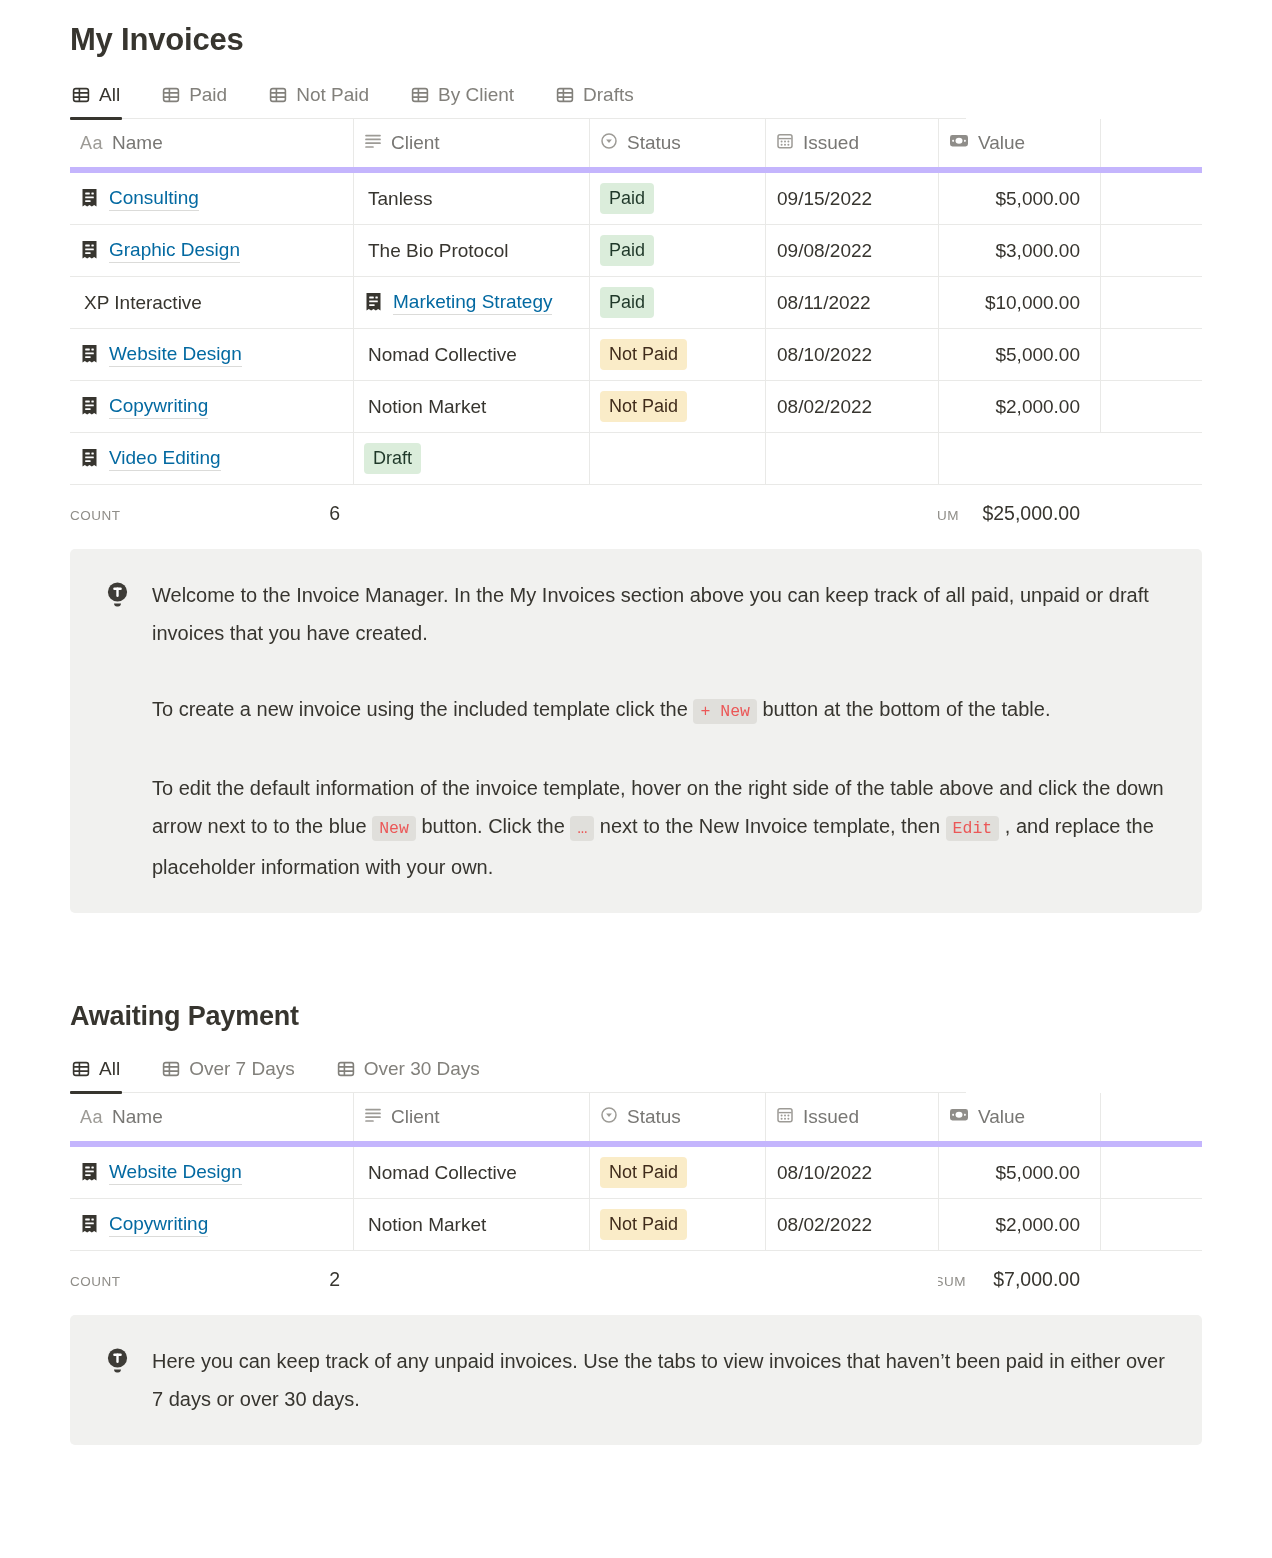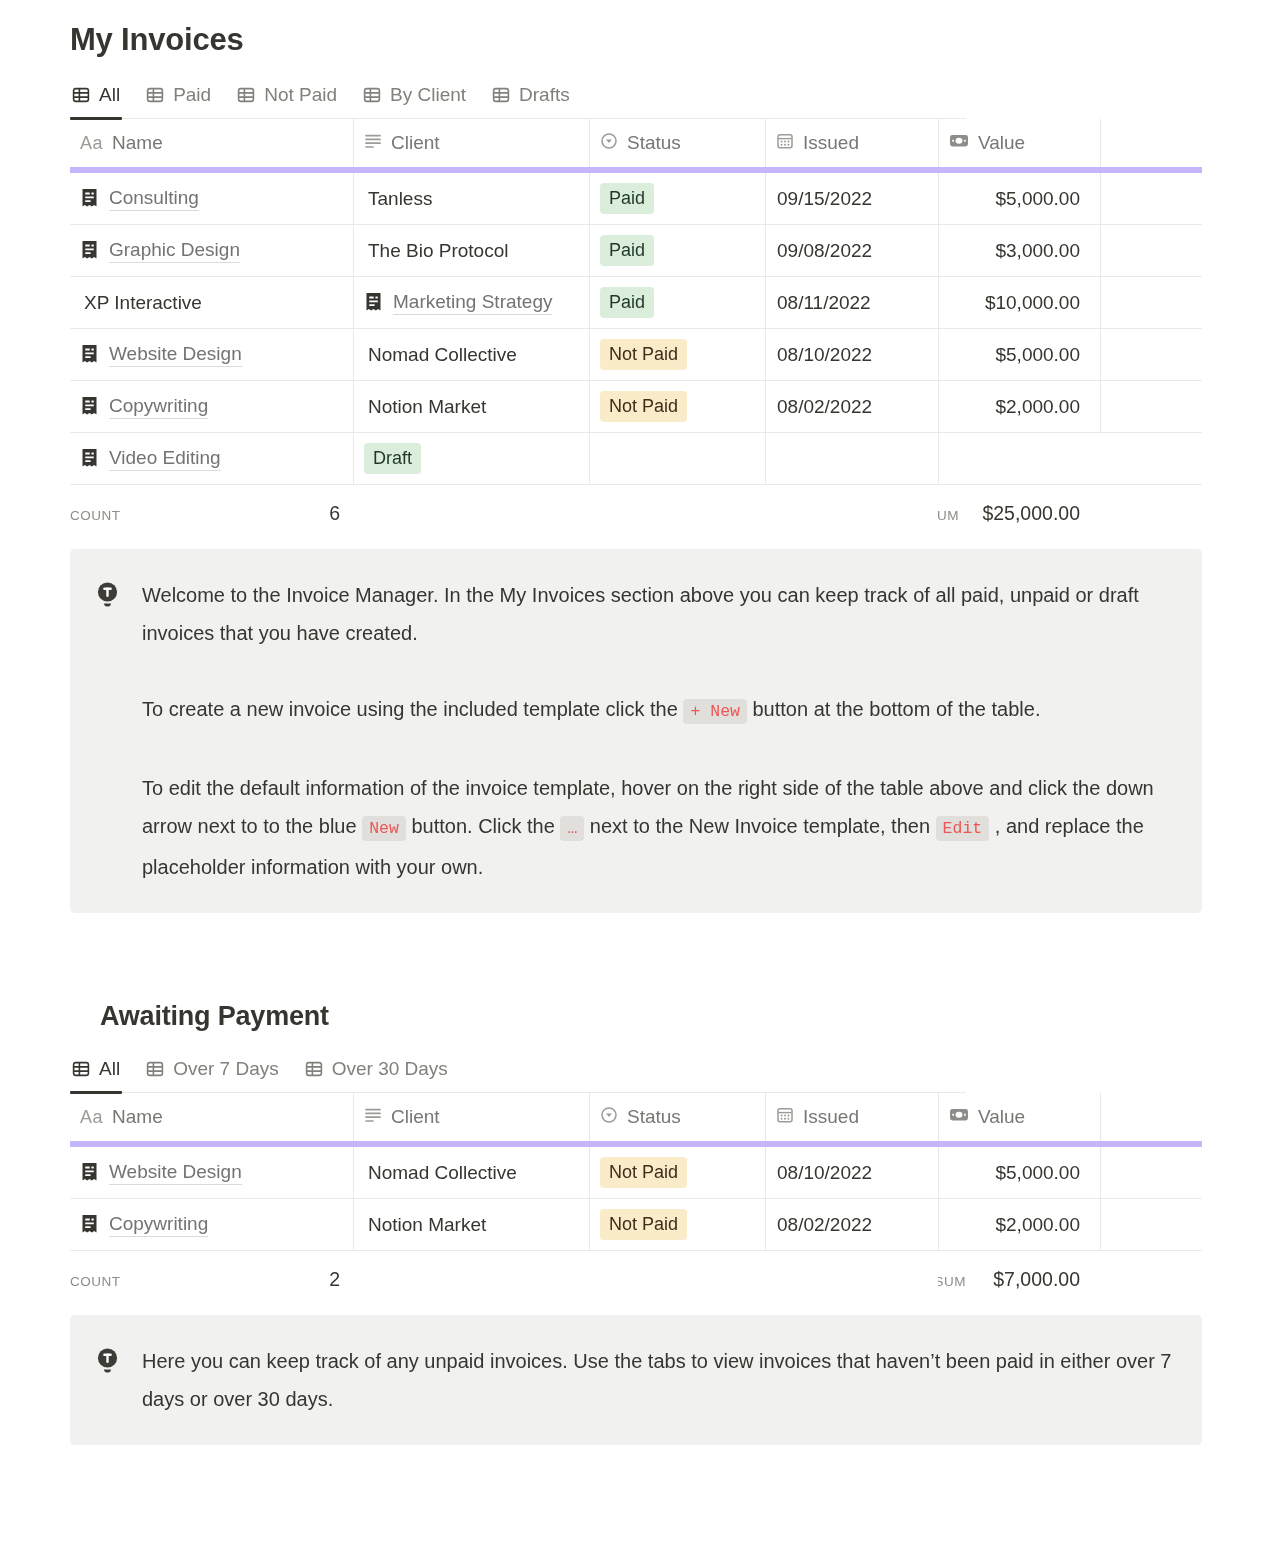--- a/index.html
+++ b/index.html
@@ -7,24 +7,24 @@
   body {
     width:1272px; height:1558px; overflow:hidden;
     font-family:"Liberation Sans", sans-serif;
     color:#37352F;
     -webkit-font-smoothing:antialiased;
   }
   .page { width:1036px; padding:0 70px; }
 
   
   .h-main { font-size:31px; font-weight:700; letter-spacing:-0.2px; margin-top:22px; color:#37352F; }
-  .h-sub  { font-size:27px; font-weight:700; letter-spacing:-0.2px; margin-top:88px; color:#37352F;margin-left:30px; }
+  .h-sub  { font-size:27px; font-weight:700; letter-spacing:-0.2px; margin-top:88px; color:#37352F; }
 
   
-  .tabs { display:flex; gap:22px; border-bottom:1px solid #E9E9E7; margin-top:26px; }
+  .tabs { display:flex; gap:38px; border-bottom:1px solid #E9E9E7; margin-top:26px; }
   .tab { display:flex; align-items:center; gap:9px; padding:0 2px 12px 2px;
          font-size:19px; color:#82807B; position:relative; cursor:pointer; white-space:nowrap; }
   .tab .ticon svg { display:block; stroke:#82807B; }
   .tab.active { color:#37352F; font-weight:500; }
   .tab.active .ticon svg { stroke:#37352F; }
   .tab.active::after { content:""; position:absolute; left:0; right:0; bottom:-2px; height:3px;
                        background:#37352F; border-radius:1px; }
 
   
   .tbl { width:1132px; }
@@ -33,41 +33,41 @@
   .tr    { height:52px; border-bottom:1px solid #E9E9E7; }
   .c { display:flex; align-items:center; font-size:19px; min-width:0; }
   .trow .c + .c { border-left:1px solid #E9E9E7; }
   .thead .c { gap:9px; padding-left:10px; font-size:19px; color:#787774; }
   .aa { font-size:18px; color:#9D9B96; letter-spacing:0.5px; }
   .c-name   { gap:10px; padding-left:10px; }
   .c-client { padding-left:14px; }
   .c-status { padding-left:10px; }
   .c-issued { padding-left:11px; }
   .c-value  { justify-content:flex-end; padding-right:20px; }
-  .name-link { font-weight:500; color:#737373; border-bottom:1.5px solid rgba(55,53,47,0.18);
+  .name-link { font-weight:500; color:#0369a1; border-bottom:1.5px solid rgba(55,53,47,0.18);
                padding-bottom:1px; cursor:pointer; white-space:nowrap;text-align:right; }
   .ricon svg { display:block; }
 
   .badge { display:inline-block; font-size:18px; line-height:1; padding:6px 9px 7px 9px; border-radius:4px; white-space:nowrap; }
   .badge.green  { background:#DBEDDB; color:#1F3829; }
   .badge.yellow { background:#FAECC8; color:#402C1B; }
 
   
   .tfoot { height:56px; display:grid; grid-template-columns:283px 236px 176px 173px 162px 102px; align-items:center; }
   .agg { display:flex; align-items:baseline; justify-content:space-between; gap:8px; cursor:pointer; }
   .agg-count { grid-column:1; padding-right:13px; }
   .agg-sum   { grid-column:5; padding-right:20px; }
   .agg-label { font-size:13.5px; letter-spacing:0.5px; color:#8F8D88; text-transform:uppercase; }
   .agg-value { font-size:19.5px; color:#37352F; }
   .sum-clip { display:inline-flex; justify-content:flex-end; overflow:hidden; }
   .sec-0 .sum-clip { width:21px; }
   .sec-1 .sum-clip { width:28px; }
 
   
-  .callout { background:#F1F1EF; border-radius:5px; margin-top:8px; padding:27px 24px;
+  .callout { background:#F1F1EF; border-radius:5px; margin-top:8px; padding:27px 34px;
              display:flex; align-items:flex-start; gap:21px; width:1132px; }
   .callout .cicon { flex:0 0 auto; margin-top:5px; }
   .callout .ctext { font-size:20px; line-height:38px; color:#37352F; }
   .callout .ctext p + p { margin-top:38px; }
   .chip { font-family:"Liberation Mono", monospace; font-size:16.5px; color:#EB5757;
           background:rgba(135,131,120,0.16); border-radius:4px; padding:3px 7px; white-space:nowrap; }
 </style>
 </head>
 <body>
 

